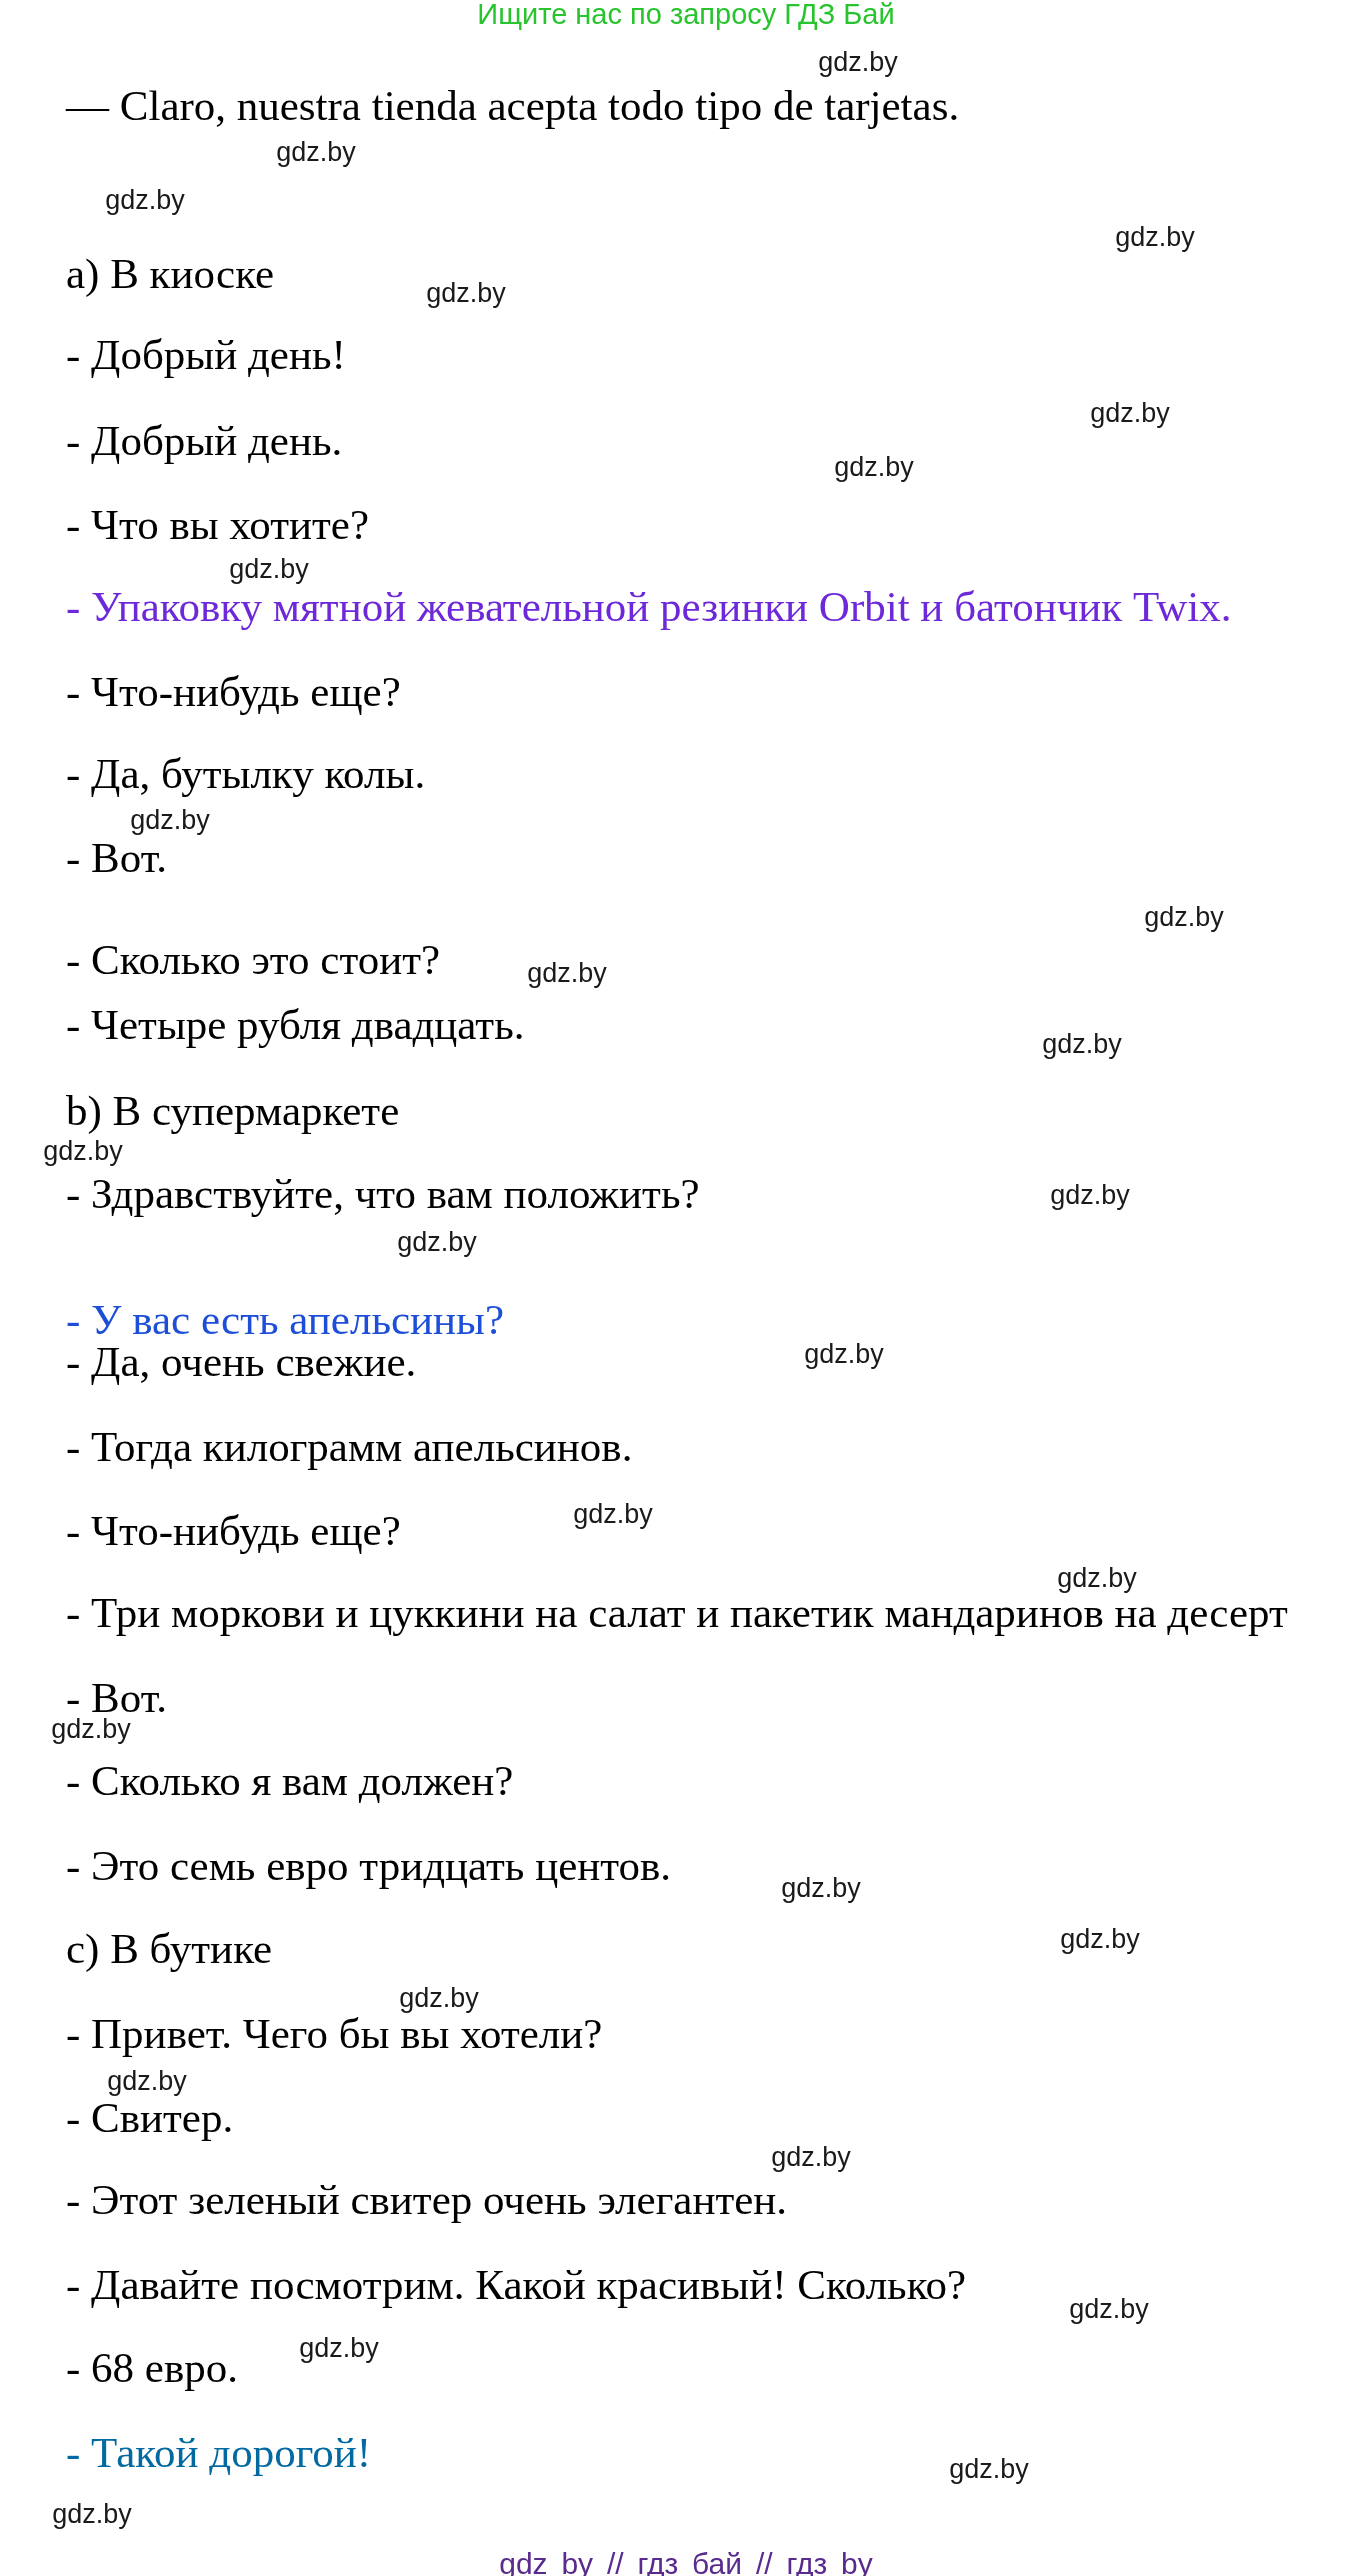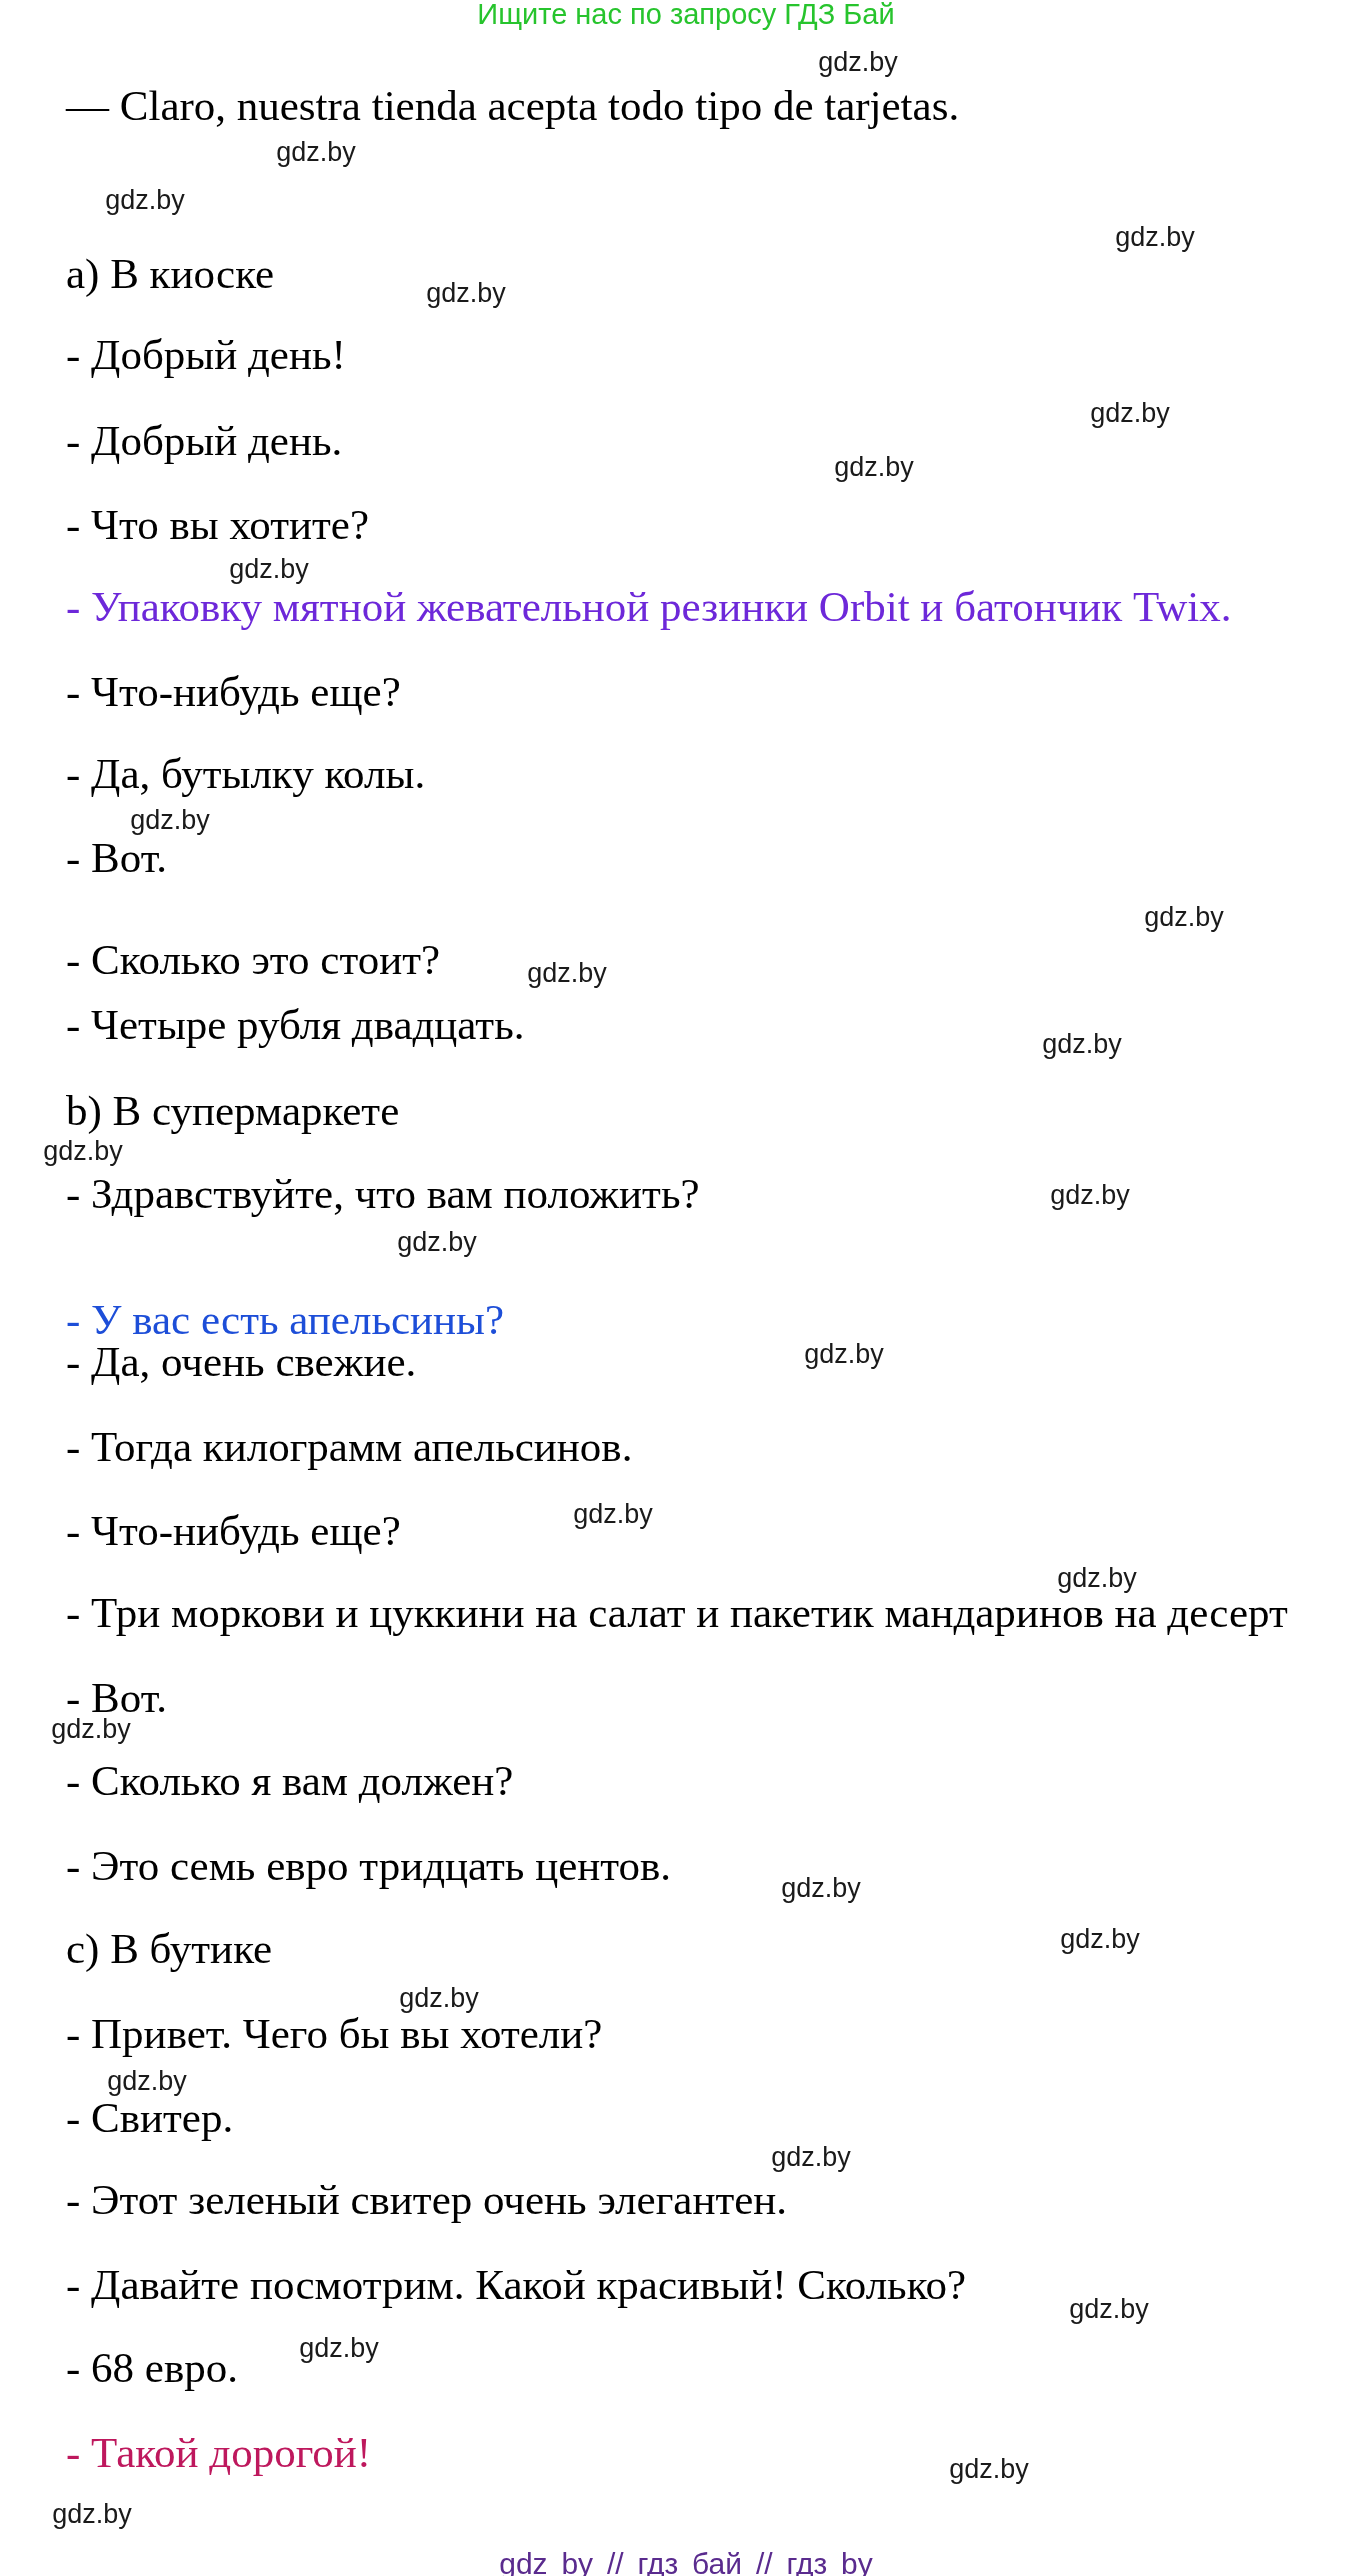--- a/index.html
+++ b/index.html
@@ -78,21 +78,21 @@
     <div class="dialogue-line" style="top: 1591px; color: rgb(0, 0, 0);">- Три моркови и цуккини на салат и пакетик мандаринов на десерт</div>
     <div class="dialogue-line" style="top: 1676px; color: rgb(0, 0, 0);">- Вот.</div>
     <div class="dialogue-line" style="top: 1759px; color: rgb(0, 0, 0);">- Сколько я вам должен?</div>
     <div class="dialogue-line" style="top: 1844px; color: rgb(0, 0, 0);">- Это семь евро тридцать центов.</div>
     <div class="dialogue-line" style="top: 1927px; color: rgb(0, 0, 0);">c) В бутике</div>
     <div class="dialogue-line" style="top: 2012px; color: rgb(0, 0, 0);">- Привет. Чего бы вы хотели?</div>
     <div class="dialogue-line" style="top: 2096px; color: rgb(0, 0, 0);">- Свитер.</div>
     <div class="dialogue-line" style="top: 2178px; color: rgb(0, 0, 0);">- Этот зеленый свитер очень элегантен.</div>
     <div class="dialogue-line" style="top: 2263px; color: rgb(0, 0, 0);">- Давайте посмотрим. Какой красивый! Сколько?</div>
     <div class="dialogue-line" style="top: 2346px; color: rgb(0, 0, 0);">- 68 евро.</div>
-    <div class="dialogue-line" style="top: 2431px; color: #be185d; text-align: right;">- Такой дорогой!</div>
+    <div class="dialogue-line" style="top: 2431px; color: #0369a1; text-align: right;">- Такой дорогой!</div>
   </div>
 
 <div>
     <span class="wm" style="left: 858px; top: 62px; color: rgb(26, 26, 26);">gdz.by</span>
     <span class="wm" style="left: 316px; top: 152px; color: rgb(26, 26, 26);">gdz.by</span>
     <span class="wm" style="left: 145px; top: 200px; color: rgb(26, 26, 26);">gdz.by</span>
     <span class="wm" style="left: 1155px; top: 237px; color: rgb(26, 26, 26);">gdz.by</span>
     <span class="wm" style="left: 466px; top: 293px; color: rgb(26, 26, 26);">gdz.by</span>
     <span class="wm" style="left: 1130px; top: 413px; color: rgb(26, 26, 26);">gdz.by</span>
     <span class="wm" style="left: 874px; top: 467px; color: rgb(26, 26, 26);">gdz.by</span>

